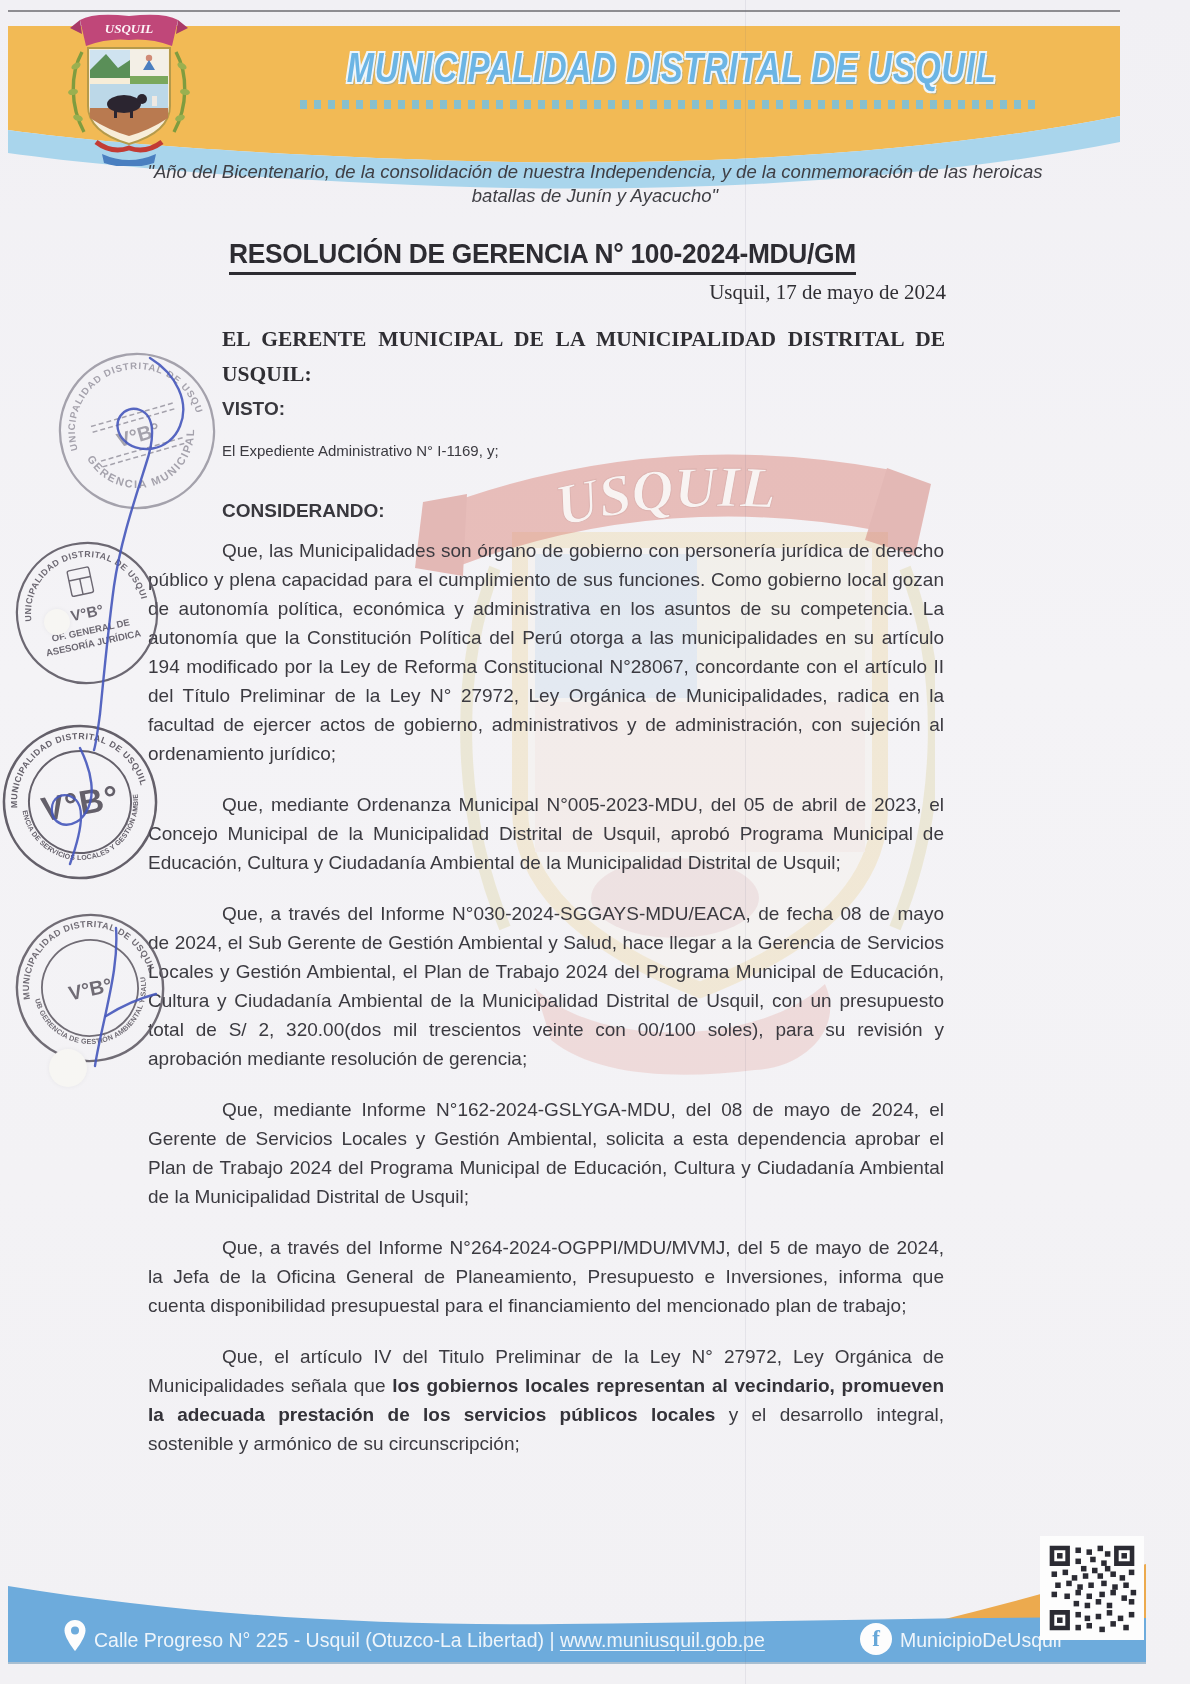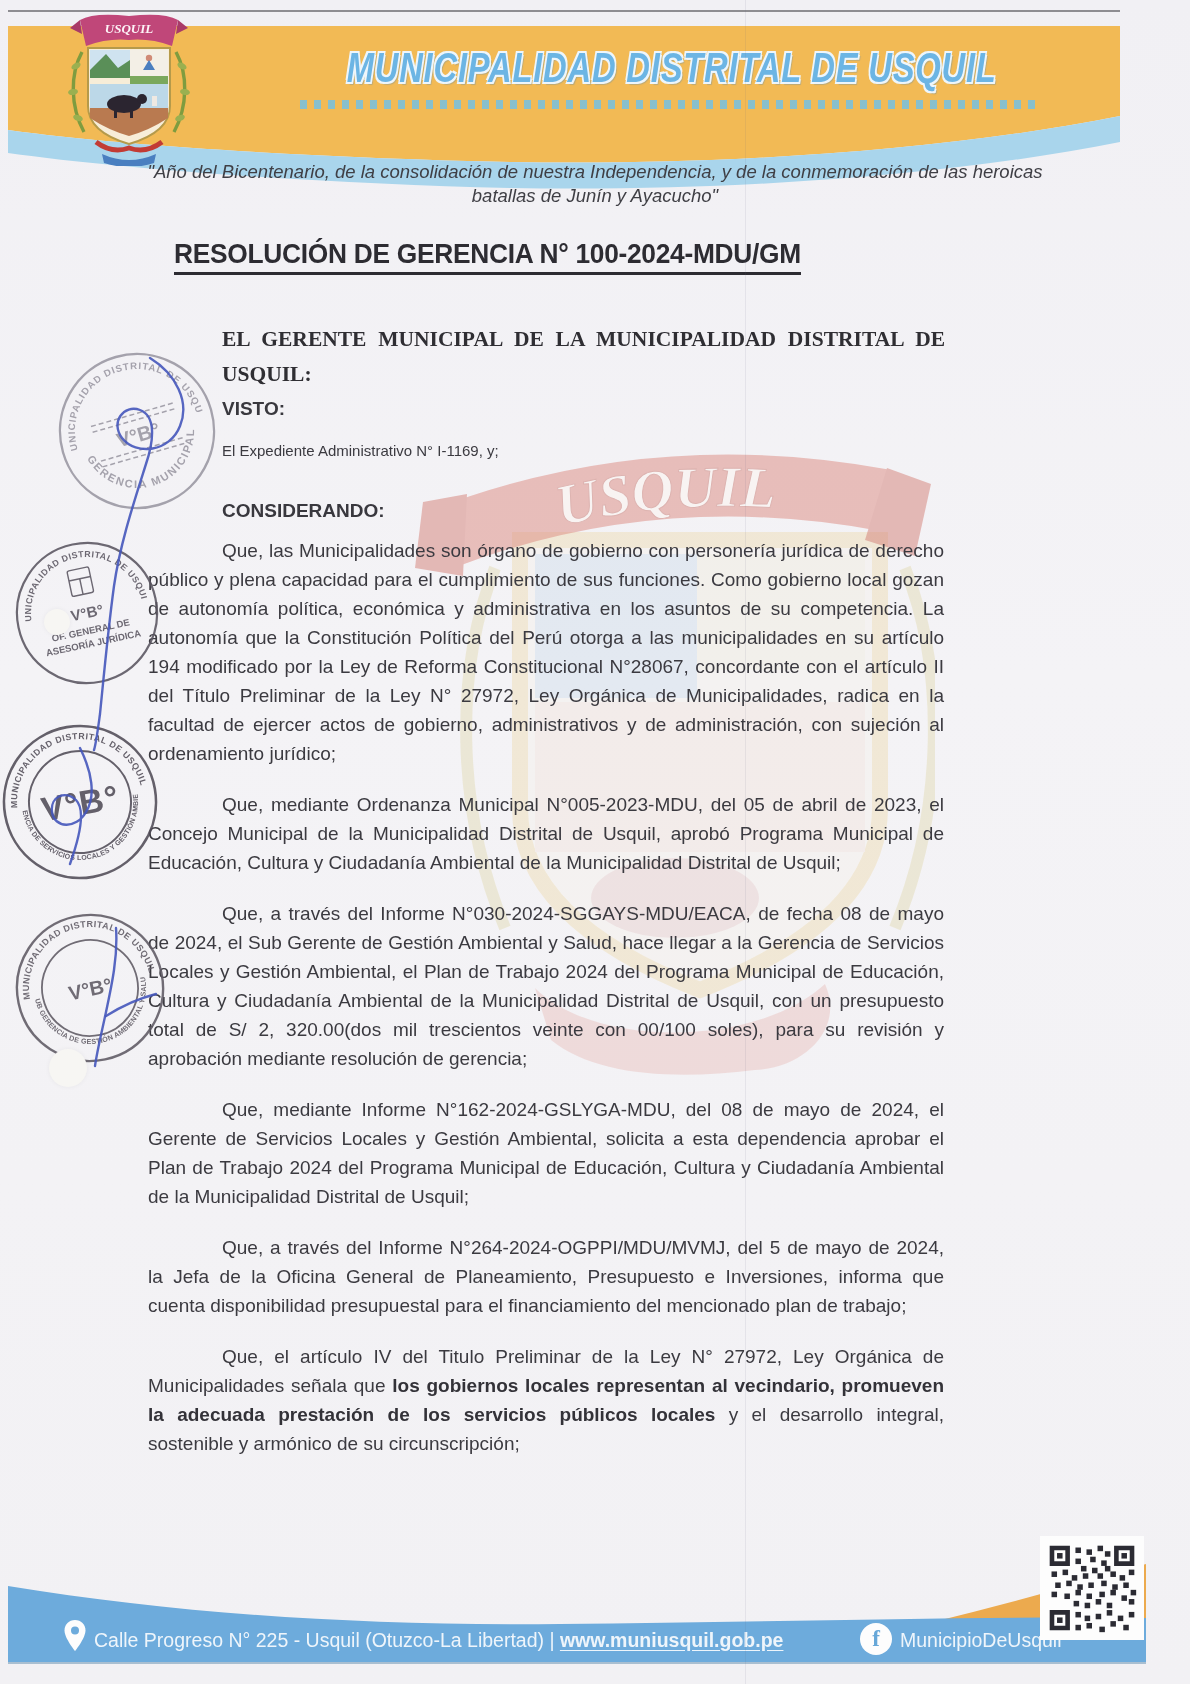--- a/index.html
+++ b/index.html
@@ -22,21 +22,21 @@
     font-size:42px; font-weight:bold; font-style:italic; letter-spacing:1px;
     color:#6cb5e4; white-space:nowrap;
     text-shadow:-2px -2px 0 #eef6fb, 2px -2px 0 #eef6fb, -2px 2px 0 #eef6fb, 2px 2px 0 #eef6fb, 3px 3px 1px rgba(90,140,180,.35);
   }
   .header-dots { left:300px; top:100px; width:742px; height:9px;
     background-image:repeating-linear-gradient(90deg,#7cc0da 0 7px, rgba(0,0,0,0) 7px 14px); opacity:.9; }
   .motto { left:145px; top:160px; width:900px; text-align:center;
     font-style:italic; font-size:18.5px; line-height:24px; color:#3f3f45; }
 
   
-  .res-title { left:154px; top:238px; width:796px; color:#2d2c32; }
+  .res-title { left:144px; top:238px; width:796px; text-align:center; color:#2d2c32; }
   .res-title .inner { display:inline-block; transform:scaleX(.94); transform-origin:center;
     font-size:28px; font-weight:bold; letter-spacing:-.3px; white-space:nowrap;
     border-bottom:3px solid #2d2c32; padding-bottom:2px; }
   .dateline { left:150px; top:280px; width:796px; text-align:right;
     font-family:"Liberation Serif", serif; font-size:21px; color:#2f2e33; }
   .addressee { left:222px; top:322px; width:723px;
     font-family:Liberation Serif, serif; font-weight:bold; font-size:21.5px;
     line-height:35px; text-align:justify; color:#2f2e33; }
   .label-line { left:222px; font-size:19px; font-weight:bold; color:#39383e; }
   .plain-line { left:222px; font-size:15px; color:#3b3a40; }
@@ -49,21 +49,21 @@
   .stamp text { font-family:"Liberation Sans", sans-serif; }
   .punch { background:#f7f6f3; border-radius:50%; box-shadow:0 0 5px rgba(0,0,0,.05); }
   .sig-svg path { stroke:#4556bb; stroke-width:2.4; fill:none; stroke-linecap:round; opacity:.9; }
 
   
   .watermark { pointer-events:none; }
 
   
   .footer-svg { left:0; top:1556px; }
   .footer-text { top:1629px; font-size:19.5px; color:#eef5fb; white-space:nowrap; }
-  .footer-text .web { text-decoration:underline; text-underline-offset:3px;font-weight:bold; }
+  .footer-text .web { text-decoration:underline; text-underline-offset:3px; }
   .addr { left:94px; }
   .fb-label { left:900px; }
   .fb-icon { left:860px; top:1623px; width:32px; height:32px; border-radius:50%;
     background:#fdfdfd; text-align:center; line-height:31px;
     color:#66a7d8; font-weight:bold; font-size:23px; font-family:"Liberation Serif", serif; }
   .qr-box { left:1040px; top:1536px; width:92px; height:92px; background:#fdfdfd; padding:6px; }
 </style>
 </head>
 <body>
 
@@ -132,20 +132,21 @@
         </defs>
       <text font-size="58" font-weight="bold" font-style="italic" font-family="Liberation Serif, serif" fill="#fdf5f0" stroke="#c9766d" stroke-width="1">
         <textPath href="#wmArc" startOffset="50%" text-anchor="middle">USQUIL</textPath>
       </text>
     </g>
   </svg>
 
   <div class="abs res-title">
     <span class="inner">RESOLUCIÓN DE GERENCIA N° 100-2024-MDU/GM</span>
   </div>
+  <div class="abs dateline">Usquil, 17 de mayo de 2024</div>
   <div class="abs addressee">EL GERENTE MUNICIPAL DE LA MUNICIPALIDAD DISTRITAL DE USQUIL:</div>
 
   <div class="abs label-line" style="top:398px;">VISTO:</div>
   <div class="abs plain-line" style="top:442px;">El Expediente Administrativo N° I-1169, y;</div>
   <div class="abs label-line" style="top:500px;">CONSIDERANDO:</div>
 
   <div class="abs body-col">
     <p>Que, las Municipalidades son órgano de gobierno con personería jurídica de derecho público y plena capacidad para el cumplimiento de sus funciones. Como gobierno local gozan de autonomía política, económica y administrativa en los asuntos de su competencia. La autonomía que la Constitución Política del Perú otorga a las municipalidades en su artículo 194 modificado por la Ley de Reforma Constitucional N°28067, concordante con el artículo II del Título Preliminar de la Ley N° 27972, Ley Orgánica de Municipalidades, radica en la facultad de ejercer actos de gobierno, administrativos y de administración, con sujeción al ordenamiento jurídico;</p>
     <p>Que, mediante Ordenanza Municipal N°005-2023-MDU, del 05 de abril de 2023, el Concejo Municipal de la Municipalidad Distrital de Usquil, aprobó Programa Municipal de Educación, Cultura y Ciudadanía Ambiental de la Municipalidad Distrital de Usquil;</p>
     <p>Que, a través del Informe N°030-2024-SGGAYS-MDU/EACA, de fecha 08 de mayo de 2024, el Sub Gerente de Gestión Ambiental y Salud, hace llegar a la Gerencia de Servicios Locales y Gestión Ambiental, el Plan de Trabajo 2024 del Programa Municipal de Educación, Cultura y Ciudadanía Ambiental de la Municipalidad Distrital de Usquil, con un presupuesto total de S/ 2, 320.00(dos mil trescientos veinte con 00/100 soles), para su revisión y aprobación mediante resolución de gerencia;</p>

